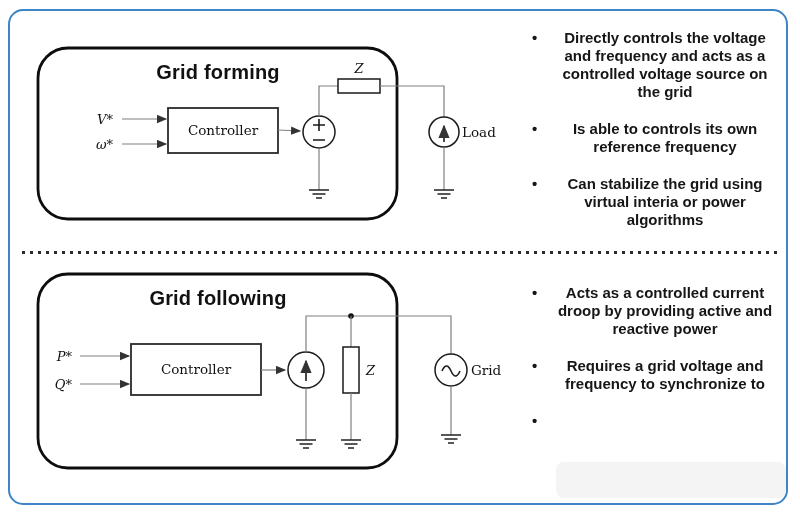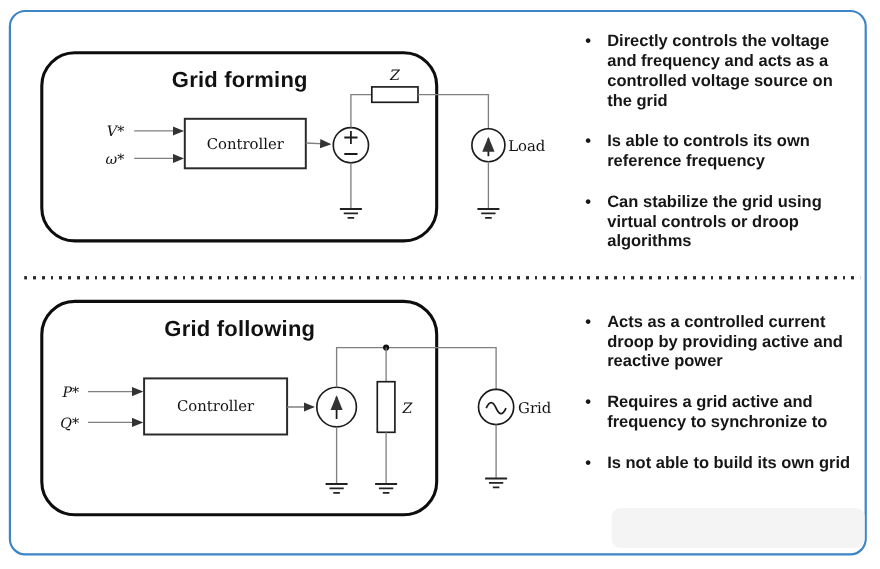--- a/index.html
+++ b/index.html
@@ -38,21 +38,21 @@
   .bullets{
     position:absolute;left:532px;width:246px;margin:0;padding:0;list-style:none;
   }
   #bullets-forming{top:29px;}
   #bullets-following{top:284px;}
   .bullets li{
     display:flex;align-items:flex-start;margin:0 0 19px 0;
     font-weight:700;font-size:15px;line-height:18px;color:#161616;
   }
   .bullets .dot{width:20px;flex:0 0 20px;font-size:15px;}
-  .bullets .bt{display:block;}
+  .bullets .bt{display:block;text-align:center;}
 
   .watermark{
     position:absolute;left:556px;top:462px;width:230px;height:36px;
     background:#f4f4f4;border-radius:8px;
   }
 </style>
 </head>
 <body>
 
 <div class="canvas">
@@ -148,33 +148,32 @@
     <li>
       <span class="dot">•</span>
       <span class="bt">Directly controls the voltage and frequency and acts as a controlled voltage source on the grid</span>
     </li>
     <li>
       <span class="dot">•</span>
       <span class="bt">Is able to controls its own reference frequency</span>
     </li>
     <li>
       <span class="dot">•</span>
-      <span class="bt">Can stabilize the grid using virtual controls or droop algorithms</span>
+      <span class="bt">Can stabilize the grid using virtual interia or power algorithms</span>
     </li>
   </ul>
 
   <ul class="bullets" id="bullets-following">
     <li>
       <span class="dot">•</span>
       <span class="bt">Acts as a controlled current droop by providing active and reactive power</span>
     </li>
     <li>
       <span class="dot">•</span>
-      <span class="bt">Requires a grid active and frequency to synchronize to</span>
+      <span class="bt">Requires a grid voltage and frequency to synchronize to</span>
     </li>
     <li>
       <span class="dot">•</span>
-      <span class="bt">Is not able to build its own grid</span>
     </li>
   </ul>
 
   <div class="watermark"></div>
 </div>
 
 </body></html>

